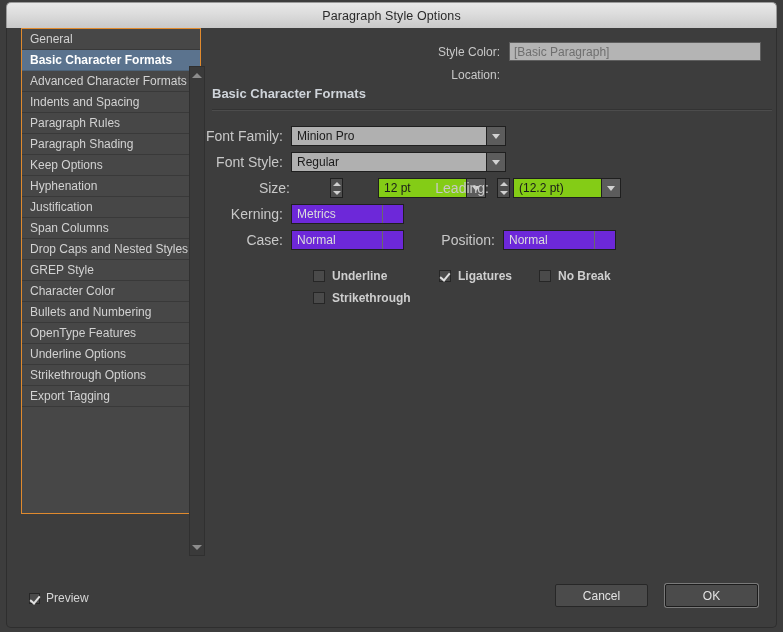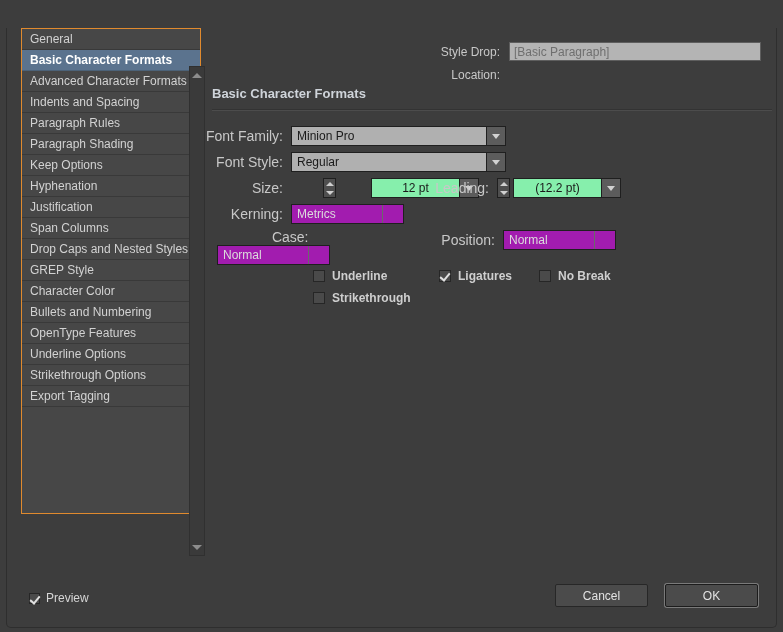--- a/index.html
+++ b/index.html
@@ -234,21 +234,21 @@
     width: 0; height: 0;
     border-left: 4px solid transparent;
     border-right: 4px solid transparent;
     border-top: 5px solid #d2d2d2;
   }
 
   
   .combo-dark {
     display: flex;
     height: 20px;
-    background: #a21caf;
+    background: #6d28d9;
     border: 1px solid #1f1f1f;
     box-sizing: border-box;
   }
   .combo-dark .cval {
     flex: 1;
     font-size: 12px;
     color: #dcdcdc;
     padding: 0 5px;
     line-height: 18px;
     overflow: hidden;
@@ -286,31 +286,30 @@
     border-left: 4px solid transparent;
     border-right: 4px solid transparent;
     border-top: 4px solid #cfcfcf;
   }
   .field-combo {
     display: flex;
     height: 20px;
     box-sizing: border-box;
   }
   .field-combo .fval {
-    background: #86efac;
+    background: #84cc16;
     border: 1px solid #1f1f1f;
     border-right: none;
     font-size: 12px;
     color: #1a1a1a;
     padding: 0 5px;
     line-height: 18px;
     box-sizing: border-box;
     white-space: nowrap;
     overflow: hidden;
-    text-align: center;
   }
   .field-combo .cbtn {
     width: 20px;
     background: #5c5c5c;
     border: 1px solid #1f1f1f;
     box-sizing: border-box;
     display: flex;
     align-items: center;
     justify-content: center;
   }
@@ -380,20 +379,23 @@
     width: 93px;
     border: 1px solid #1c1c1c;
     box-shadow: 0 0 0 1px #7a7a7a;
   }
 </style>
 </head>
 <body>
 
 <div id="window">
 
+  <div id="titlebar">
+    <span class="title-text">Paragraph Style Options</span>
+  </div>
 
   <div id="dialog-body">
 
     <div id="sidebar-wrap">
         <div class="side-item"><span>General</span></div>
         <div class="side-item selected"><span>Basic Character Formats</span></div>
         <div class="side-item"><span>Advanced Character Formats</span></div>
         <div class="side-item"><span>Indents and Spacing</span></div>
         <div class="side-item"><span>Paragraph Rules</span></div>
         <div class="side-item"><span>Paragraph Shading</span></div>
@@ -416,21 +418,21 @@
         <span class="tri-up"></span>
       </div>
       <div class="sb-arrow down">
         <span class="tri-down"></span>
       </div>
     </div>
 
     <div id="panel">
 
       <div id="stylename-row">
-        <span class="lbl">Style Drop:</span>
+        <span class="lbl">Style Color:</span>
         <input id="stylename-input" type="text" readonly="" value="[Basic Paragraph]" style="">
       </div>
 
       <div id="location-row">
         <span class="lbl">Location:</span>
         <span class="lbl"></span>
       </div>
 
       <div id="section-header">Basic Character Formats</div>
       <div id="section-rule"></div>
@@ -448,21 +450,21 @@
       <div class="frow" style="left:0px; top:123px;">
         <span class="flabel">Font Style:</span>
         <div class="combo-light">
           <div class="cval" style="width:195px;">Regular</div>
           <div class="cbtn">
             <span class="caret"></span>
           </div>
         </div>
       </div>
 
-      <div class="frow" style="left:0px; top:149px;gap:32px;">
+      <div class="frow" style="left:7px; top:149px;gap:32px;">
         <span class="flabel">Size:</span>
         <div class="spinner">
           <span class="spin-up"></span>
           <span class="spin-dn"></span>
         </div>
         <div class="field-combo">
           <div class="fval" style="width:88px;">12 pt</div>
           <div class="cbtn">
             <span class="caret"></span>
           </div>
@@ -487,21 +489,21 @@
         <span class="flabel">Kerning:</span>
         <div class="combo-dark" style="width:113px;">
           <div class="cval">Metrics</div>
           <div class="cbtn2">
             <span class="caret"></span>
           </div>
         </div>
       </div>
 
 
-      <div class="frow" style="left:12px; top:201px;flex-direction:column;">
+      <div class="frow" style="left:0px; top:201px;">
         <span class="flabel">Case:</span>
         <div class="combo-dark" style="width:113px;">
           <div class="cval">Normal</div>
           <div class="cbtn2">
             <span class="caret"></span>
           </div>
         </div>
       </div>
 
       <div class="frow" style="left:216px; top:201px;">

